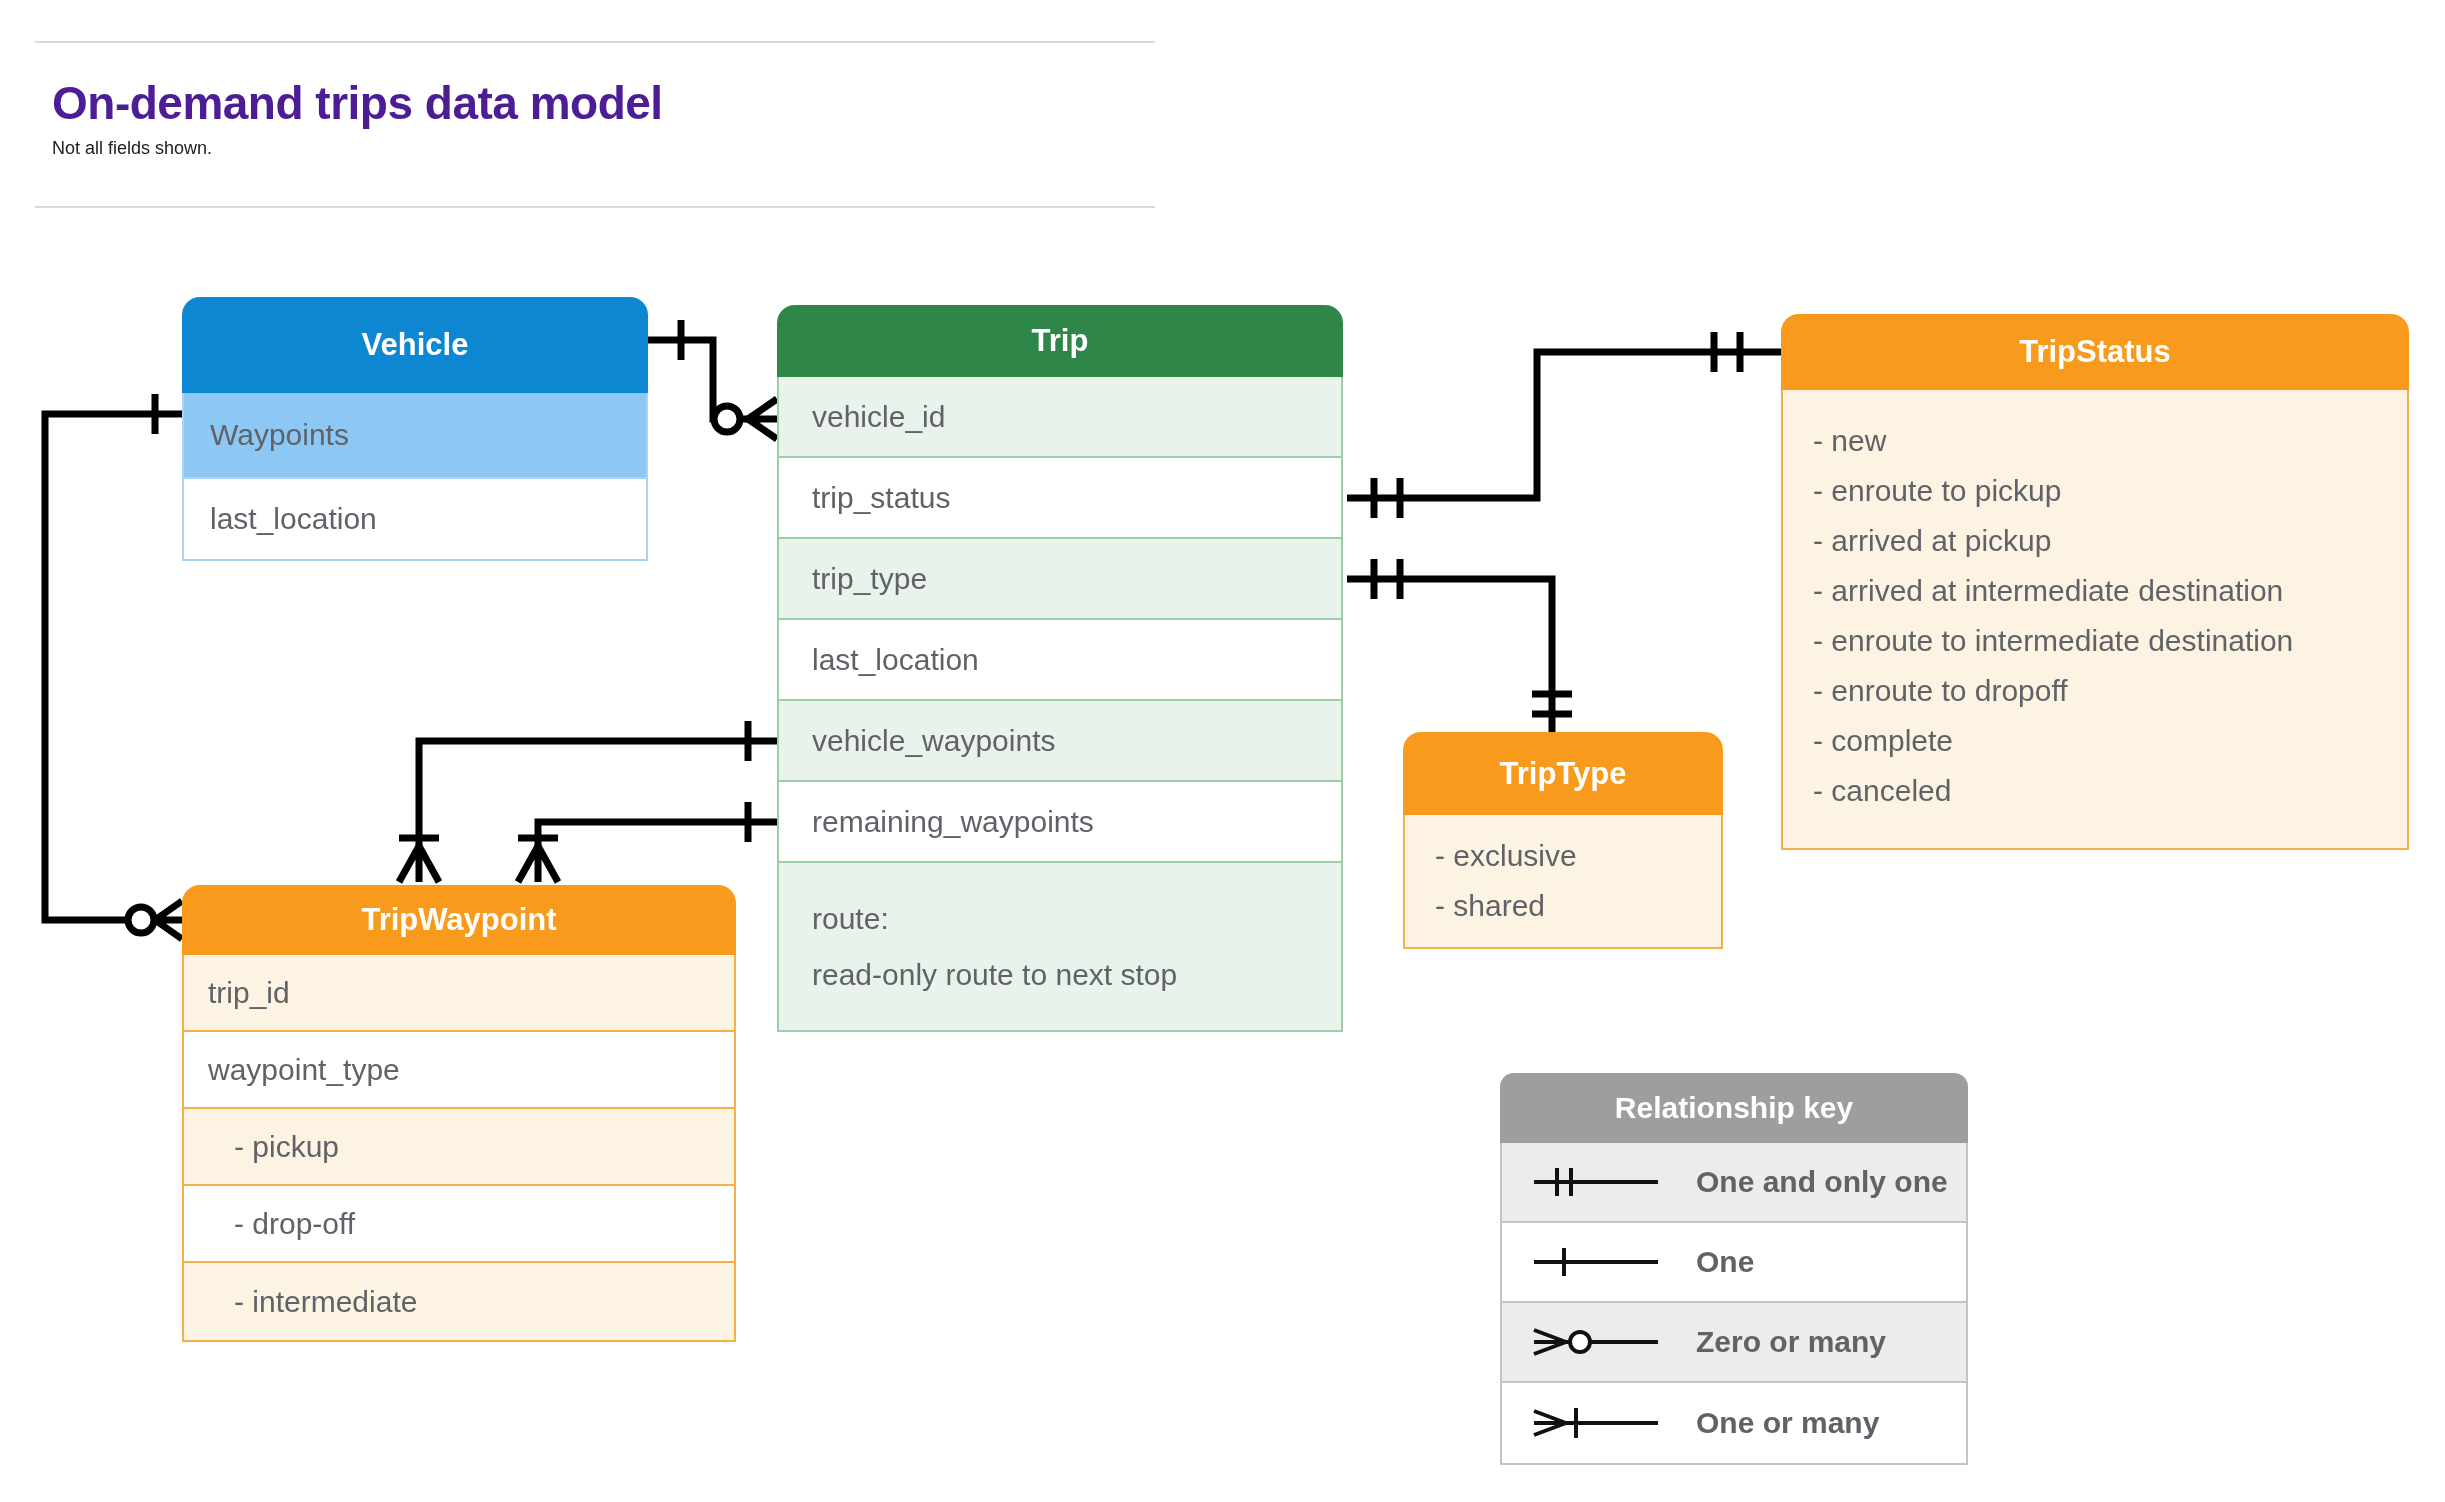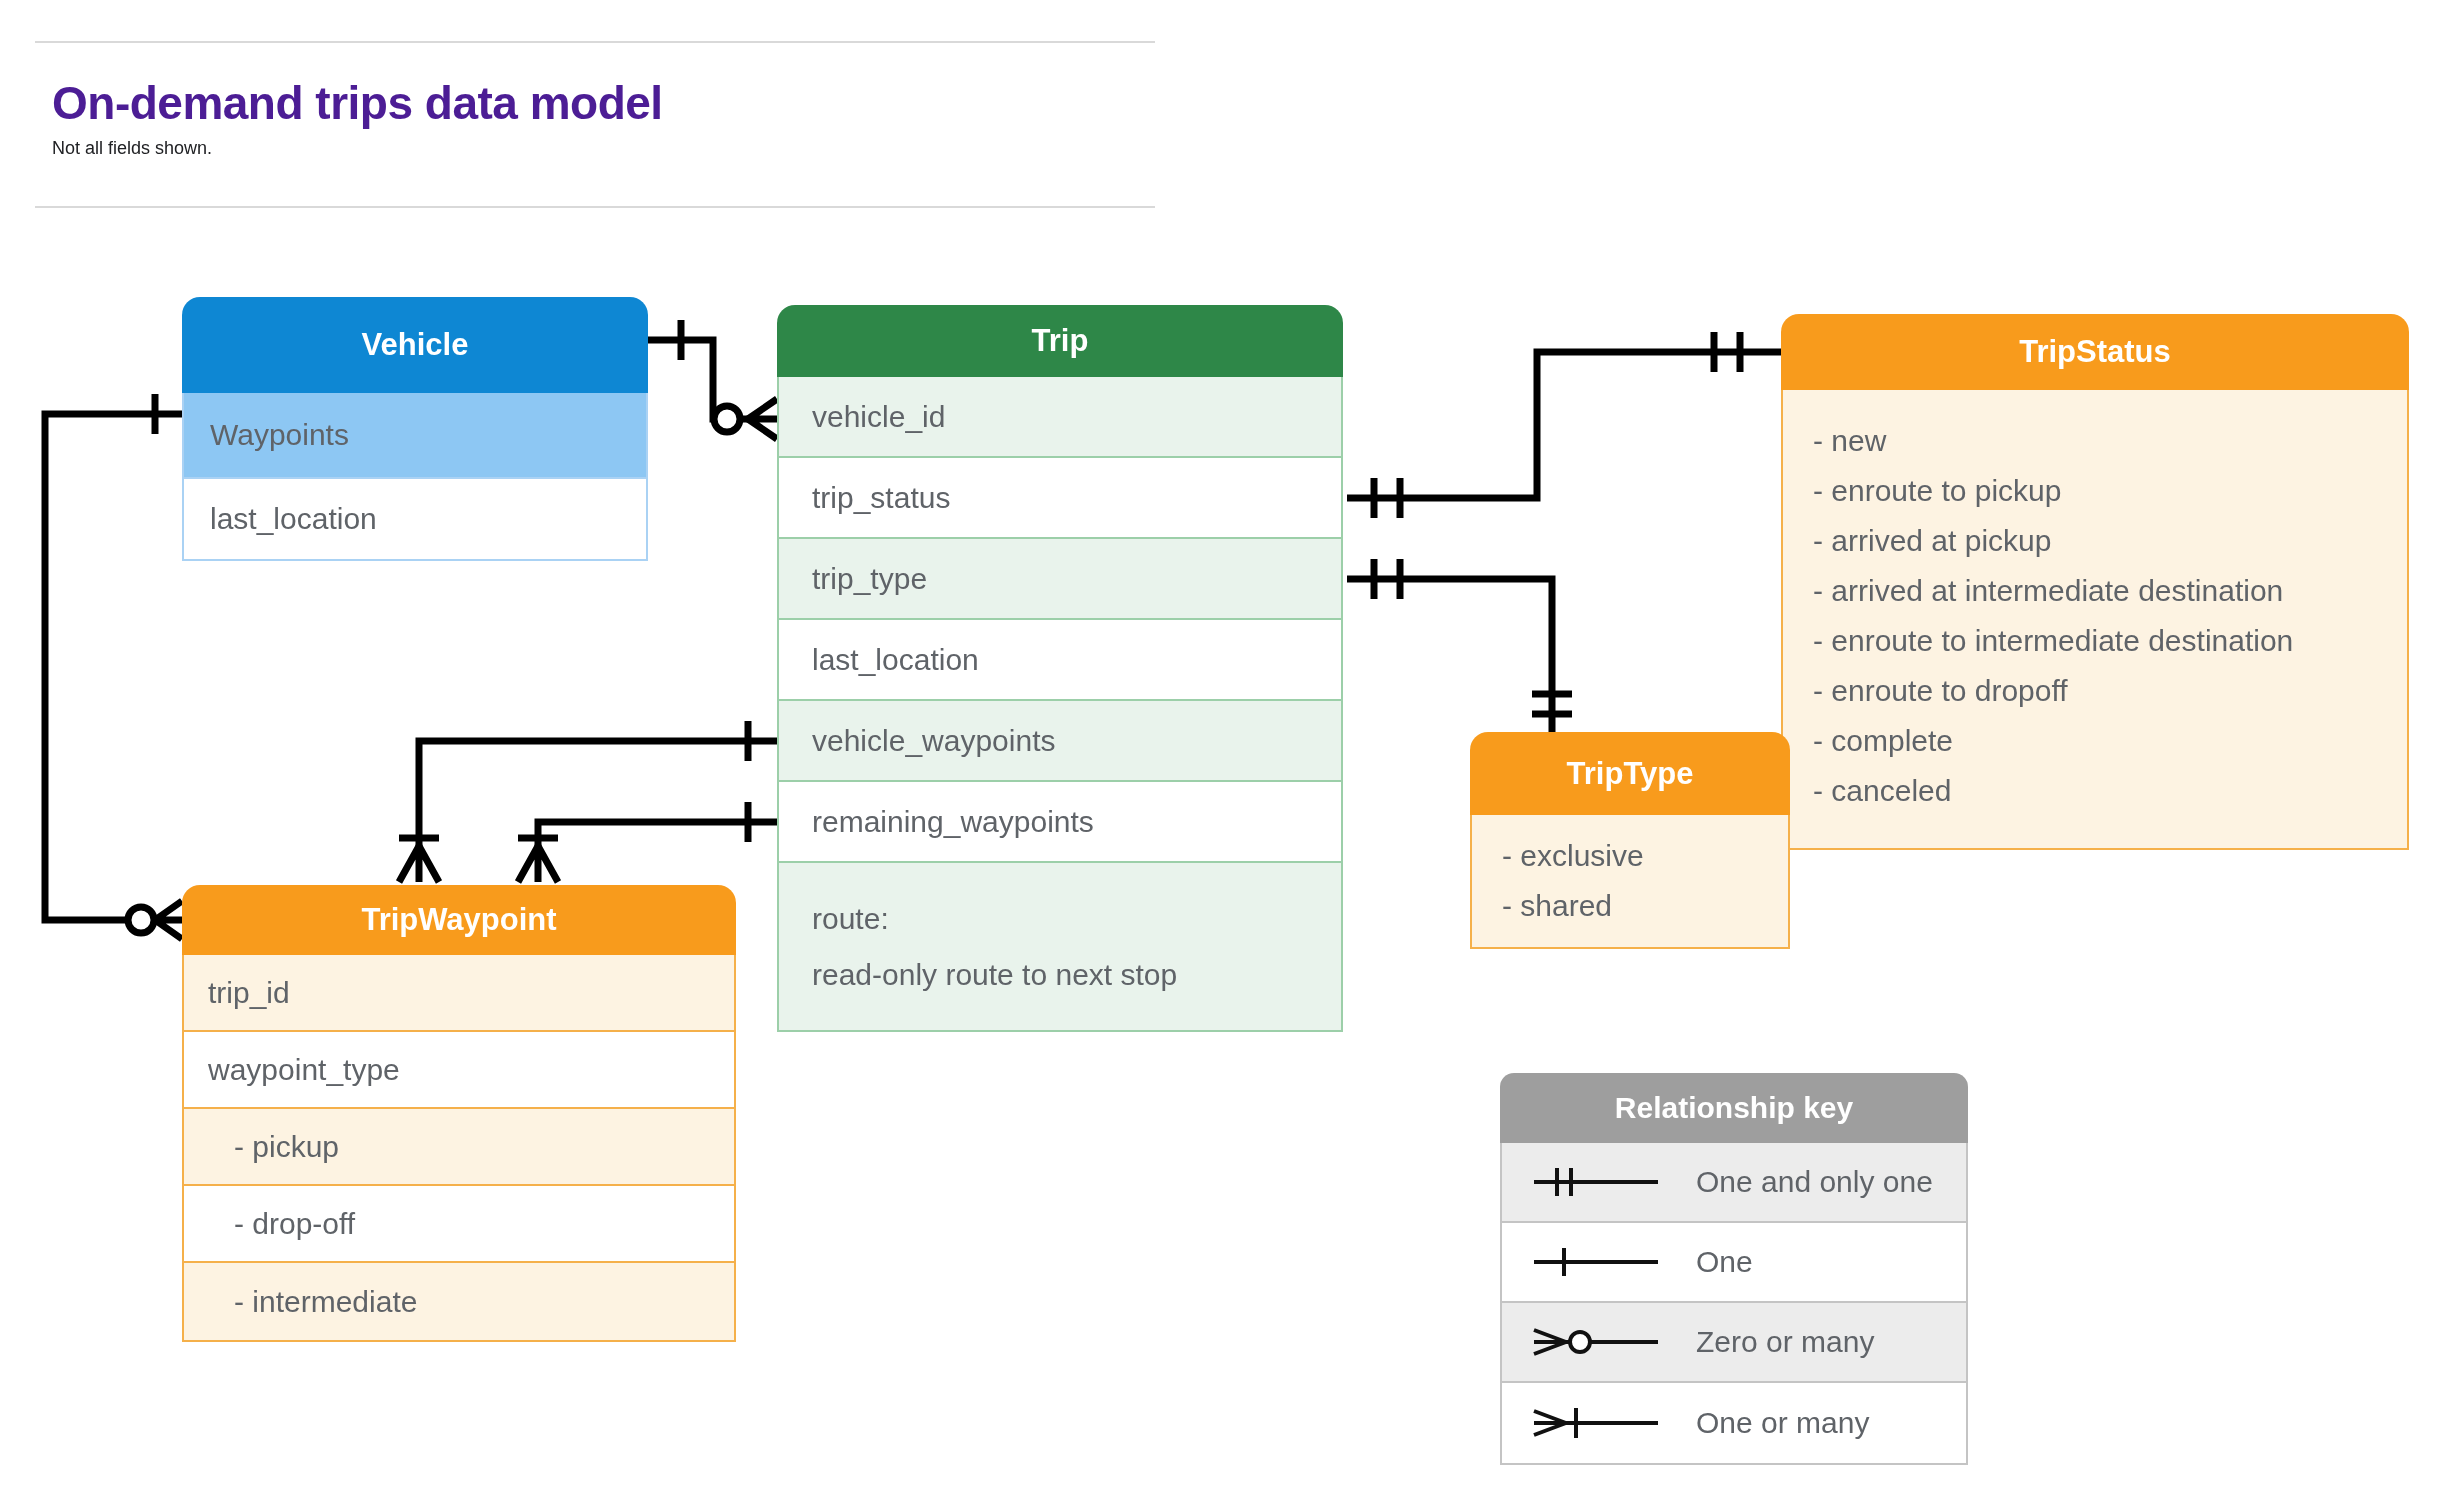--- a/index.html
+++ b/index.html
@@ -59,28 +59,28 @@
   .trip-waypoint .row { height:77px; border-color:#f5b04a; padding-left:24px; }
   .trip-waypoint .row.val { padding-left:50px; }
   .trip-waypoint .row.cream { background:#fdf3e2; }
   .trip-waypoint .row.white { background:#ffffff; }
 
   .trip-status { left:1781px; top:314px; width:628px; }
   .trip-status .entity-header { height:76px; }
   .trip-status .entity-body { background:#fdf3e2; height:460px; padding:26px 0 0 30px; }
   .enum-item { font-size:30px; color:#5f6368; line-height:50px; }
 
-  .trip-type { left:1470px; top:732px; width:320px; }
+  .trip-type { left:1403px; top:732px; width:320px; }
   .trip-type .entity-header { height:83px; }
   .trip-type .entity-body { background:#fdf3e2; height:134px; padding:16px 0 0 30px; }
 
   
   .legend { left:1500px; top:1073px; width:468px; }
   .legend .entity-header { height:70px; background:#9e9e9e; border-radius:14px 14px 0 0; font-size:30px; }
-  .legend .entity-body { border-color:#c4c4c4; }
+  .legend .entity-body { border-color:#c4c4c4;font-weight:bold; }
   .legend .row { height:80px; border-color:#c4c4c4; padding-left:28px; gap:34px; }
   .legend .row.alt { background:#ececec; }
   .legend .sym { width:132px; height:44px; flex:0 0 auto; }
   .legend .sym .lsym { stroke:#111; stroke-width:4; fill:none; }
   .legend .sym .lcirc { stroke:#111; stroke-width:4; fill:#fff; }
   .legend .lbl { font-size:30px; color:#5f6368; }
 </style>
 </head>
 <body>
 

